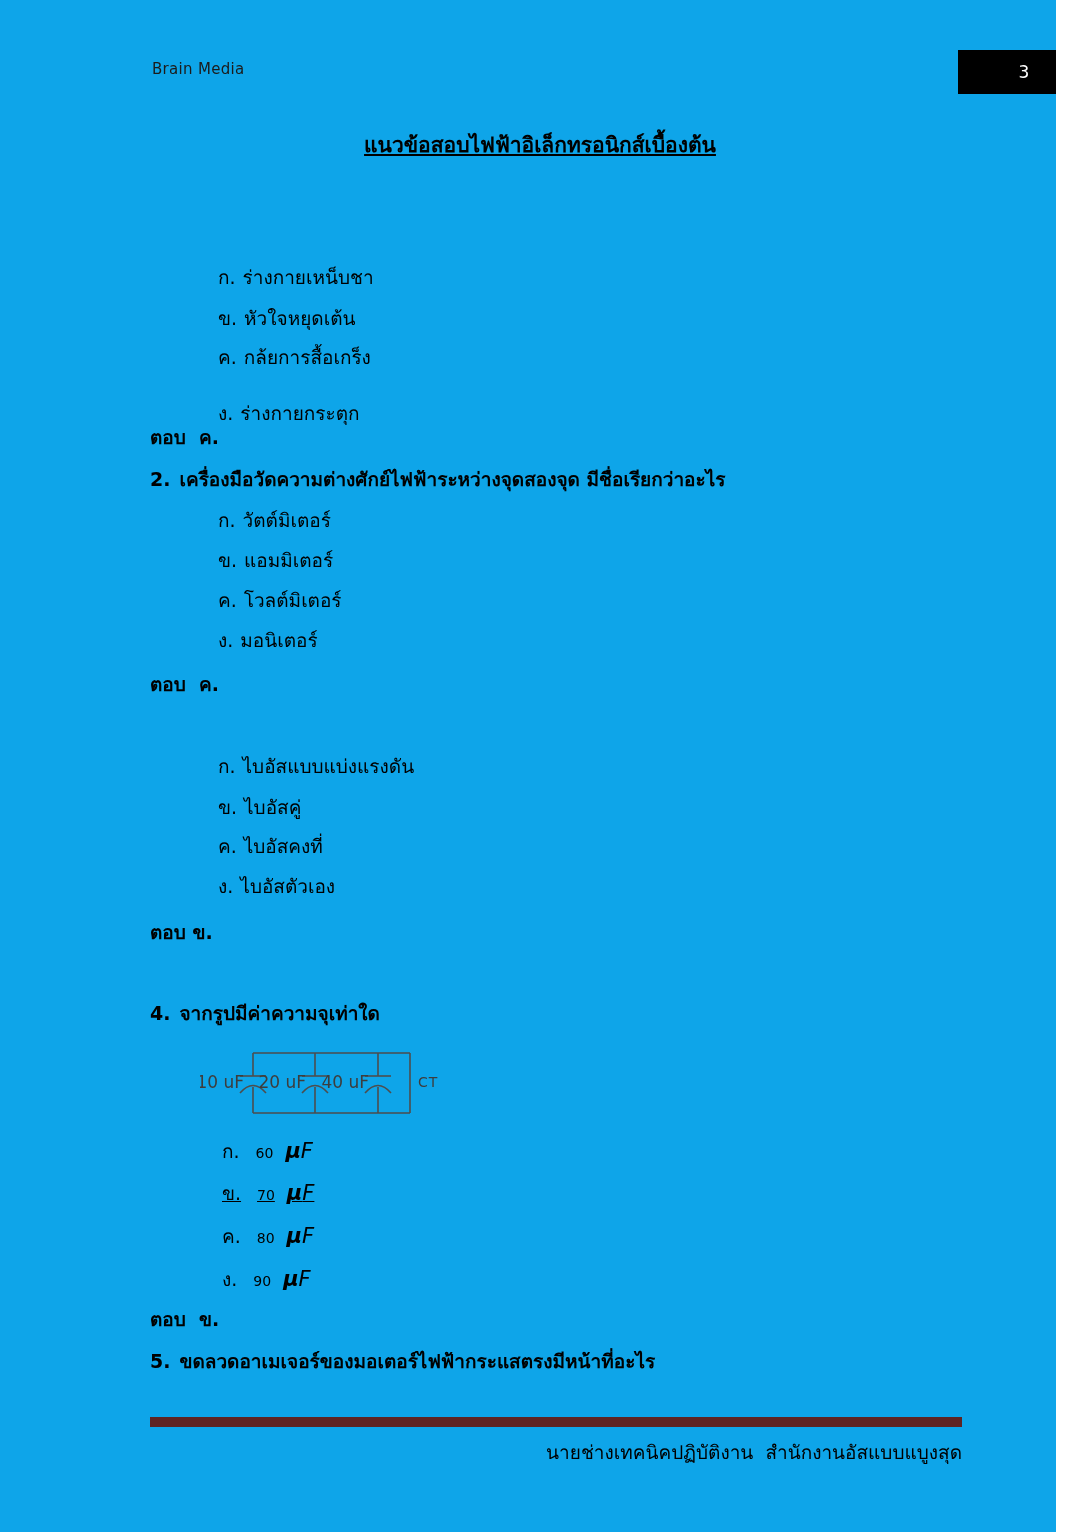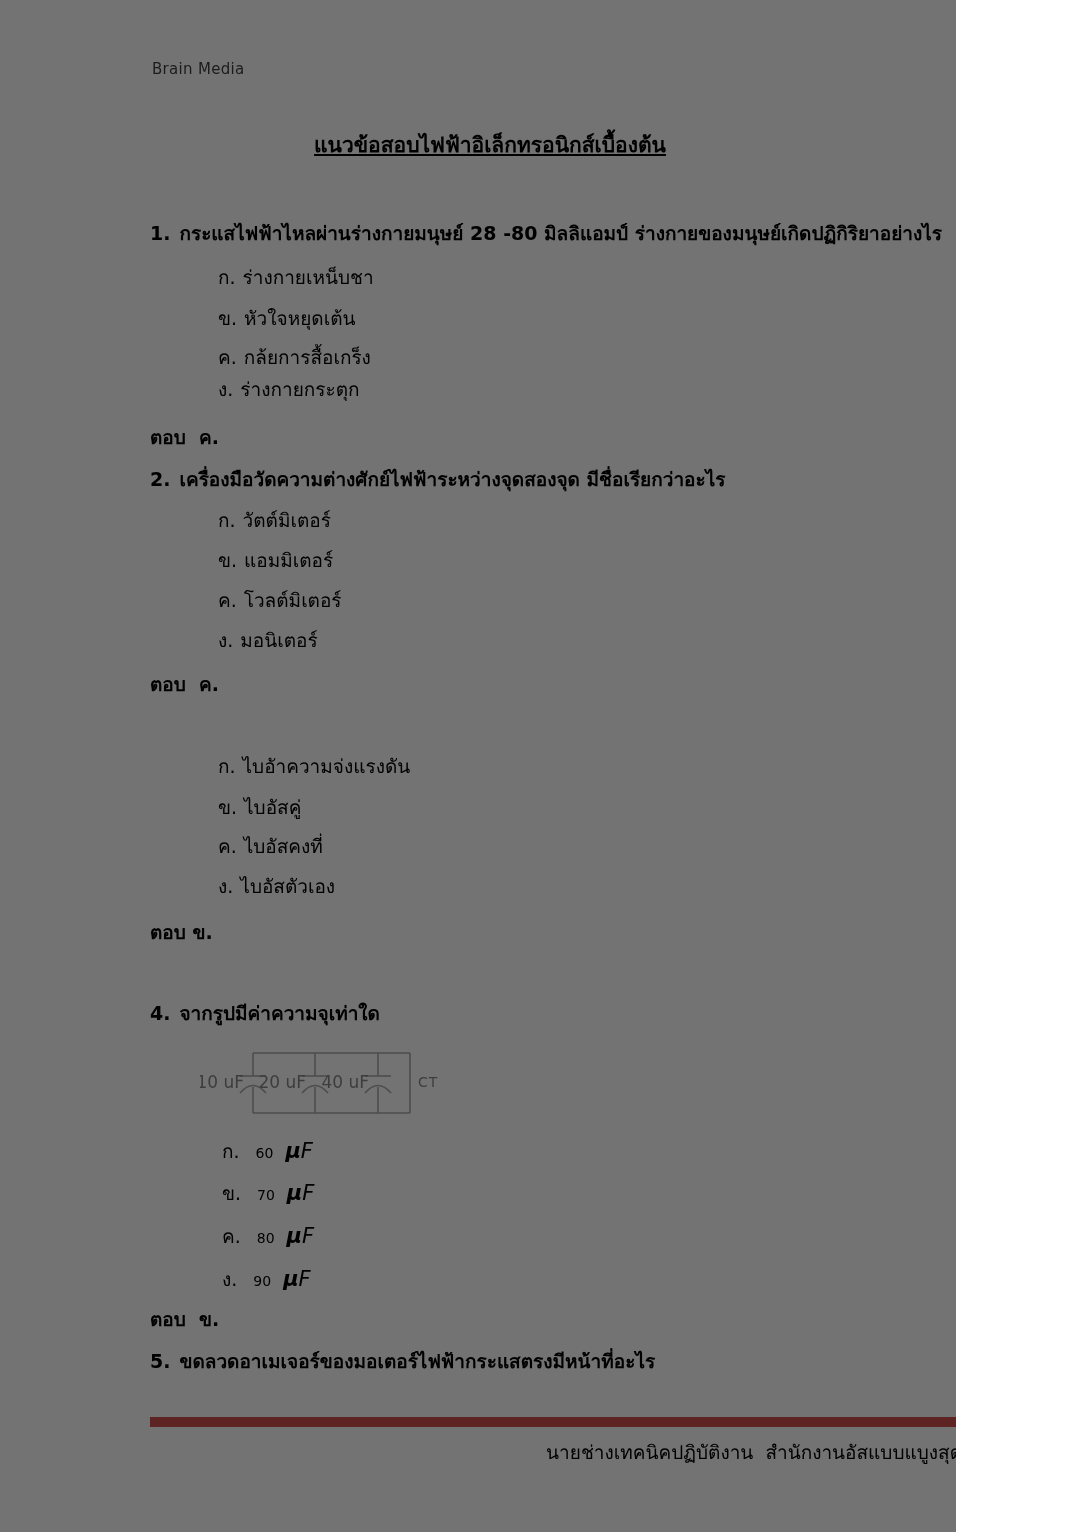--- a/index.html
+++ b/index.html
@@ -1,19 +1,19 @@
 <!DOCTYPE html>
 <html><head>
 <meta charset="utf-8">
 <style>
   html,body{margin:0;padding:0;background:#ffffff;}
   .page{
     position:relative;
-    width:956px;height:1532px;
-    background:#737373;
+    width:1056px;height:1532px;
+    background:#0ea5e9;
     font-family:"DejaVu Sans","Liberation Sans",sans-serif;
     color:#000;
     overflow:hidden;
   }
   .line{position:absolute;white-space:pre;font-size:19px;line-height:26px;}
   .bold{font-weight:bold;}
   .brand{position:absolute;left:152px;top:60px;font-size:15px;color:#1c1c1c;letter-spacing:0.3px;}
   .pagebox{
     position:absolute;left:958px;top:50px;width:132px;height:44px;
     background:#000000;color:#ffffff;
@@ -40,35 +40,34 @@
   <div class="brand">Brain Media</div>
 
   <div class="pagebox">
     <span>3</span>
   </div>
 
   <div class="title-wrap">
     <span class="title-text">แนวข้อสอบไฟฟ้าอิเล็กทรอนิกส์เบื้องต้น</span>
   </div>
 
-  <div class="line bold" style="left:150px;top:220px;"><span class="qnum">1.</span><span>กระแสไฟฟ้าไหลผ่านร่างกายมนุษย์ 28 -80 มิลลิแอมป์ ร่างกายของมนุษย์เกิดปฏิกิริยาอย่างไร</span></div>
   <div class="line" style="left:218px;top:264px;"><span class="clabel">ก.</span><span>ร่างกายเหน็บชา</span></div>
   <div class="line" style="left:218px;top:305px;"><span class="clabel">ข.</span><span>หัวใจหยุดเต้น</span></div>
   <div class="line" style="left:218px;top:344px;"><span class="clabel">ค.</span><span>กล้ยการสื้อเกร็ง</span></div>
-  <div class="line" style="left:218px;top:376px;"><span class="clabel">ง.</span><span>ร่างกายกระตุก</span></div>
+  <div class="line" style="left:218px;top:400px;"><span class="clabel">ง.</span><span>ร่างกายกระตุก</span></div>
   <div class="line bold" style="left:150px;top:424px;">ตอบ  ค.</div>
 
   <div class="line bold" style="left:150px;top:466px;"><span class="qnum">2.</span><span>เครื่องมือวัดความต่างศักย์ไฟฟ้าระหว่างจุดสองจุด มีชื่อเรียกว่าอะไร</span></div>
   <div class="line" style="left:218px;top:507px;"><span class="clabel">ก.</span><span>วัตต์มิเตอร์</span></div>
   <div class="line" style="left:218px;top:547px;"><span class="clabel">ข.</span><span>แอมมิเตอร์</span></div>
   <div class="line" style="left:218px;top:587px;"><span class="clabel">ค.</span><span>โวลต์มิเตอร์</span></div>
   <div class="line" style="left:218px;top:627px;"><span class="clabel">ง.</span><span>มอนิเตอร์</span></div>
   <div class="line bold" style="left:150px;top:671px;">ตอบ  ค.</div>
 
-  <div class="line" style="left:218px;top:753px;"><span class="clabel">ก.</span><span>ไบอัาความจ่งแรงดัน</span></div>
+  <div class="line" style="left:218px;top:753px;"><span class="clabel">ก.</span><span>ไบอัสแบบแบ่งแรงดัน</span></div>
   <div class="line" style="left:218px;top:770px;margin-top:24px;"><span class="clabel">ข.</span><span>ไบอัสคู่</span></div>
   <div class="line" style="left:218px;top:833px;"><span class="clabel">ค.</span><span>ไบอัสคงที่</span></div>
   <div class="line" style="left:218px;top:873px;"><span class="clabel">ง.</span><span>ไบอัสตัวเอง</span></div>
   <div class="line bold" style="left:150px;top:919px;">ตอบ ข.</div>
 
   <div class="line bold" style="left:150px;top:1000px;"><span class="qnum">4.</span><span>จากรูปมีค่าความจุเท่าใด</span></div>
 
   <svg class="figure" width="250" height="75" viewBox="0 0 250 75">
     <g stroke="#4d4d4d" stroke-width="1.6" fill="none">
 
@@ -94,21 +93,21 @@
     </g>
     <g fill="#3d3d3d" font-size="17" font-family="DejaVu Sans, sans-serif">
       <text x="44" y="43" text-anchor="end">10 uF</text>
       <text x="106" y="43" text-anchor="end">20 uF</text>
       <text x="169" y="43" text-anchor="end">40 uF</text>
       <text x="218" y="42" font-size="14" letter-spacing="1">CT</text>
     </g>
   </svg>
 
   <div class="line" style="left:222px;top:1138px;"><span class="q4label">ก.</span><span class="q4val">60</span><span class="unit">μ</span><span class="unit unit-f">F</span></div>
-  <div class="line" style="left:222px;top:1180px;"><span class="q4label">ข.</span><span class="q4val">70</span><span class="unit">μ</span><span class="unit unit-f">F</span></div>
+  <div class="line" style="left:222px;top:1180px;text-decoration:underline;"><span class="q4label">ข.</span><span class="q4val">70</span><span class="unit">μ</span><span class="unit unit-f">F</span></div>
   <div class="line" style="left:222px;top:1223px;"><span class="q4label">ค.</span><span class="q4val">80</span><span class="unit">μ</span><span class="unit unit-f">F</span></div>
   <div class="line" style="left:222px;top:1266px;"><span class="q4label">ง.</span><span class="q4val">90</span><span class="unit">μ</span><span class="unit unit-f">F</span></div>
   <div class="line bold" style="left:150px;top:1306px;">ตอบ  ข.</div>
 
   <div class="line bold" style="left:150px;top:1348px;"><span class="qnum">5.</span><span>ขดลวดอาเมเจอร์ของมอเตอร์ไฟฟ้ากระแสตรงมีหน้าที่อะไร</span></div>
 
   <div class="footer-bar" style="background: rgb(94, 36, 35);"></div>
   <div class="footer-text">นายช่างเทคนิคปฏิบัติงาน  สำนักงานอัสแบบแบูงสุด</div>
 
 </div>

